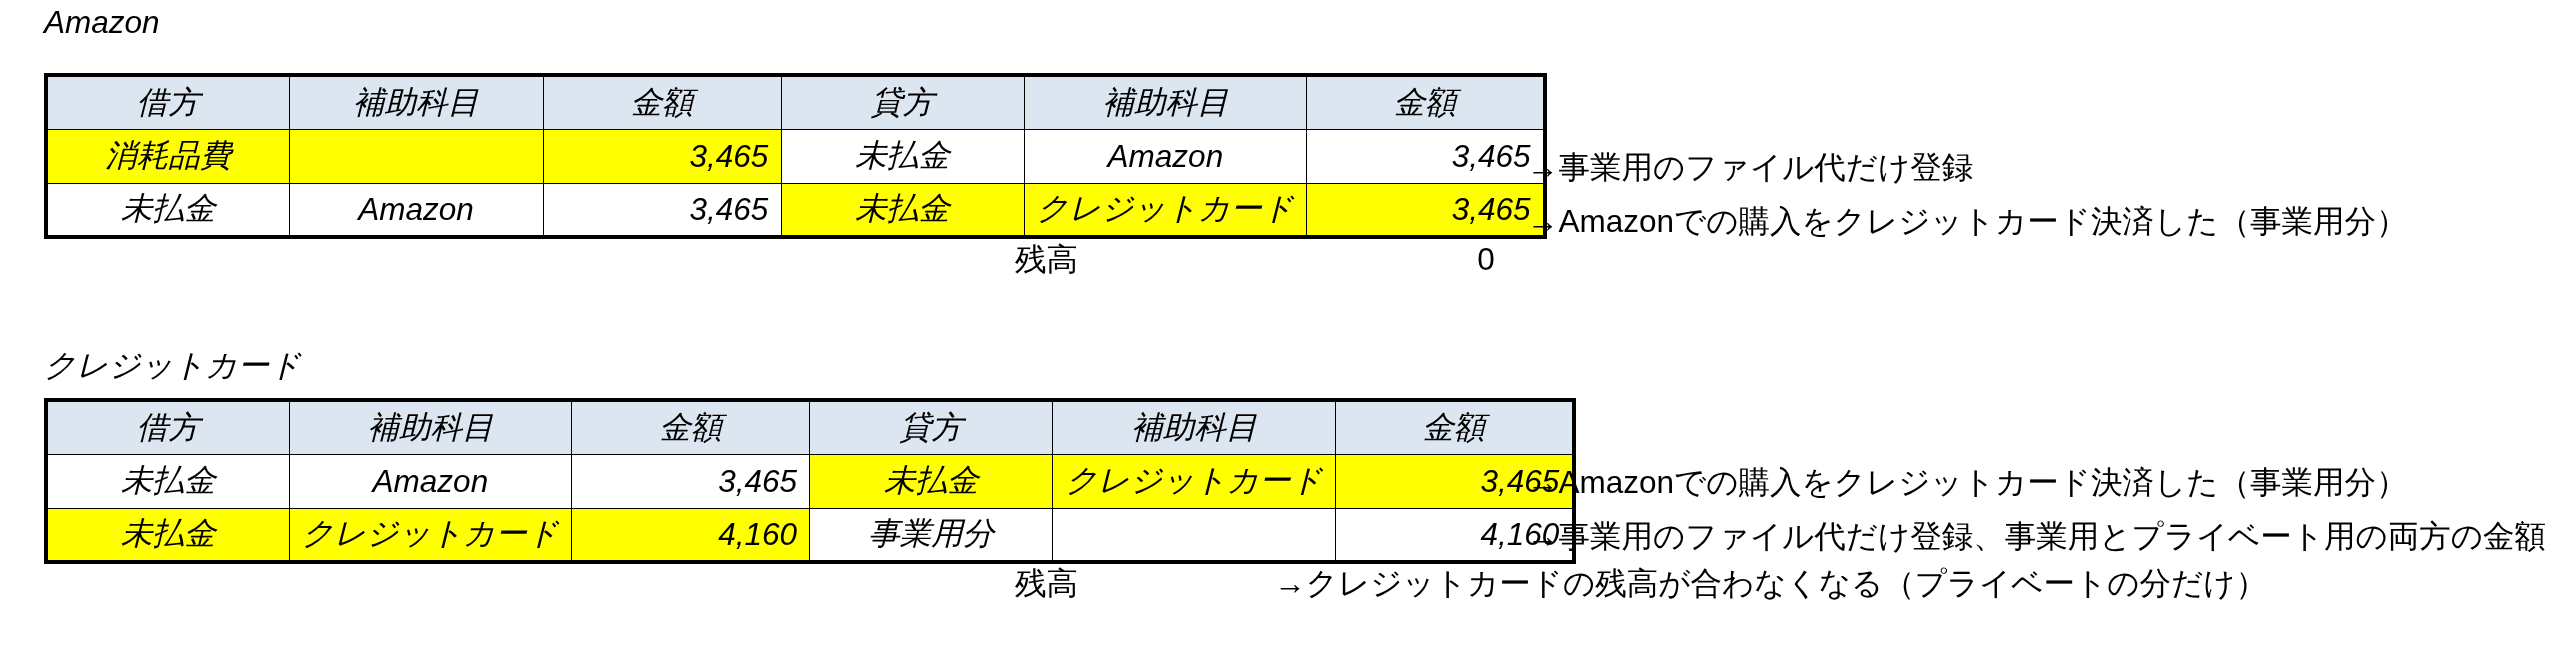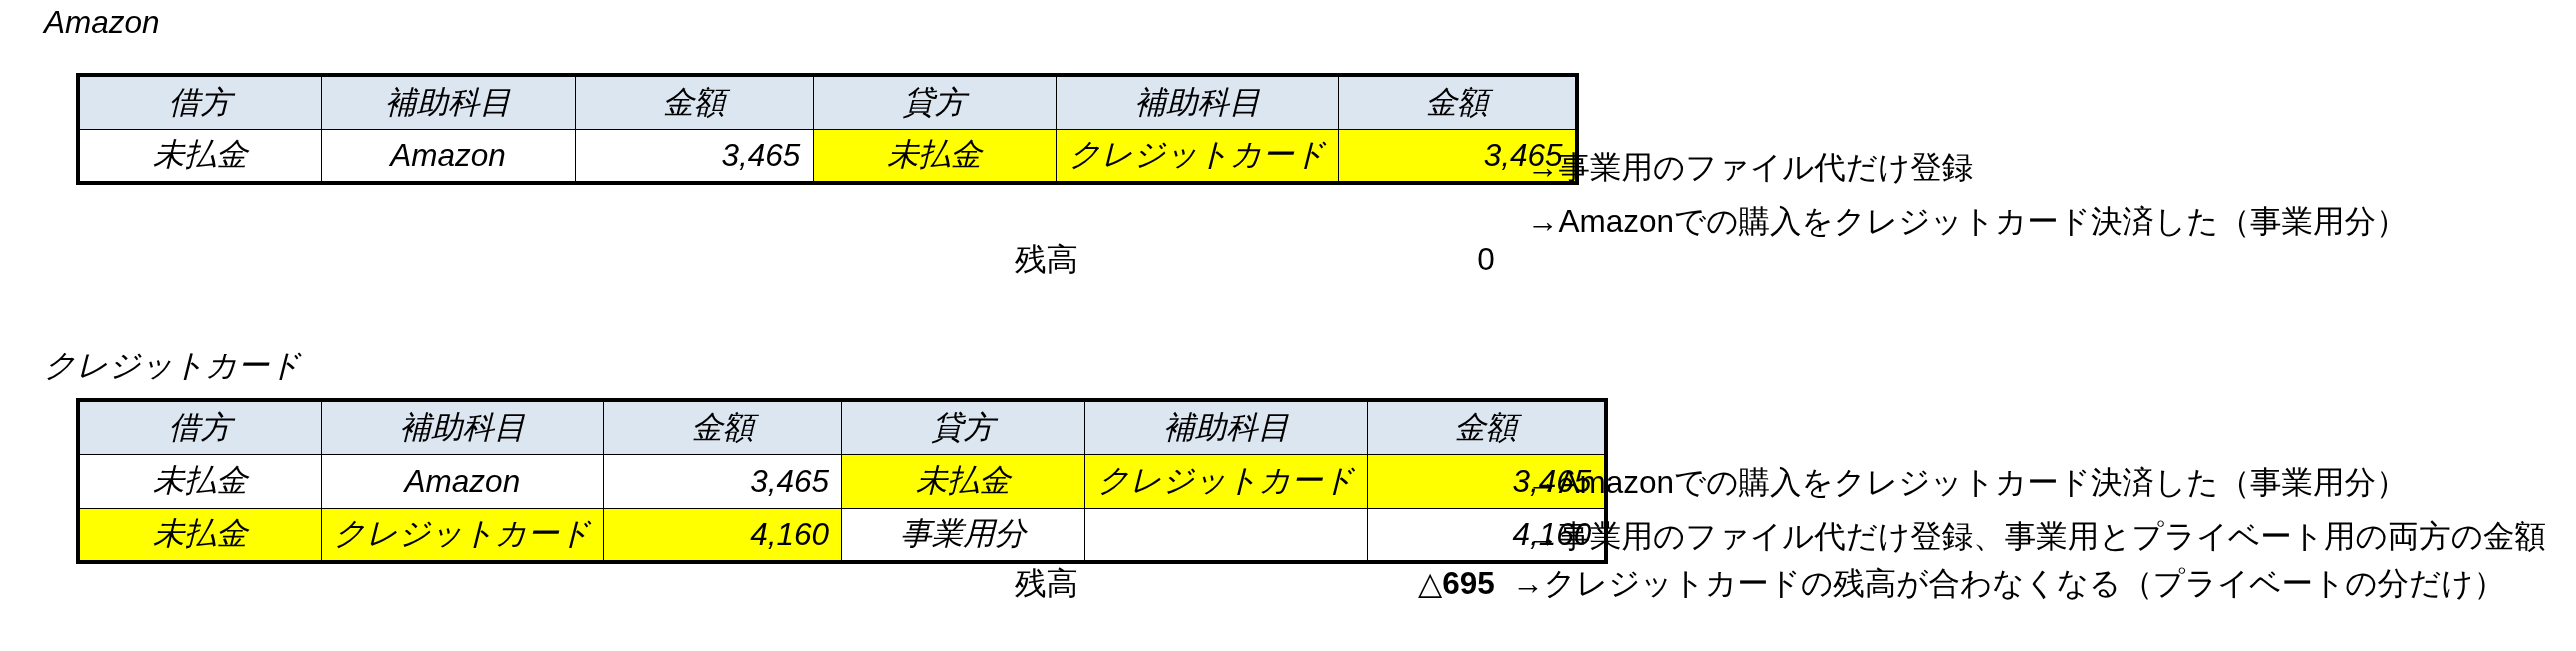--- a/index.html
+++ b/index.html
@@ -23,21 +23,20 @@
     line-height: 31.5px;
     color: #000;
     white-space: nowrap;
   }
 
   table.journal {
     border-collapse: collapse;
     table-layout: fixed;
     border: 4.4px solid #000000;
     background: #701a75;
-    margin-left: 32px;
   }
   table.journal td,
   table.journal th {
     border: 1.8px solid #000000;
     height: 54px;
     font-size: 31.5px;
     font-weight: normal;
     padding: 0 12.3px;
     white-space: nowrap;
     overflow: hidden;
@@ -125,20 +124,28 @@
         <th>借方</th>
         <th>補助科目</th>
         <th>金額</th>
         <th>貸方</th>
         <th>補助科目</th>
         <th>金額</th>
       </tr>
     </thead>
     <tbody>
       <tr>
+        <td class="hl">消耗品費</td>
+        <td class="hl"></td>
+        <td class="hl amount">3,465</td>
+        <td>未払金</td>
+        <td>Amazon</td>
+        <td class="amount">3,465</td>
+      </tr>
+      <tr>
         <td>未払金</td>
         <td>Amazon</td>
         <td class="amount">3,465</td>
         <td class="hl">未払金</td>
         <td class="hl">クレジットカード</td>
         <td class="hl amount">3,465</td>
       </tr>
     </tbody>
   </table>
 </div>
@@ -199,16 +206,15 @@
   </table>
 </div>
 
 <div class="annotations" style="left:1527px; top:455px;">
   <span class="ann-line">→Amazonでの購入をクレジットカード決済した（事業用分）</span>
   <span class="ann-line">→事業用のファイル代だけ登録、事業用とプライベート用の両方の金額</span>
 </div>
 
 <div class="balance-row" style="left:1015px; top:562px;">
   <span class="balance-label">残高</span>
-  <span class="balance-value neg">△695</span>
   <span class="balance-note">→クレジットカードの残高が合わなくなる（プライベートの分だけ）</span>
 </div>
 
 
 </body></html>

